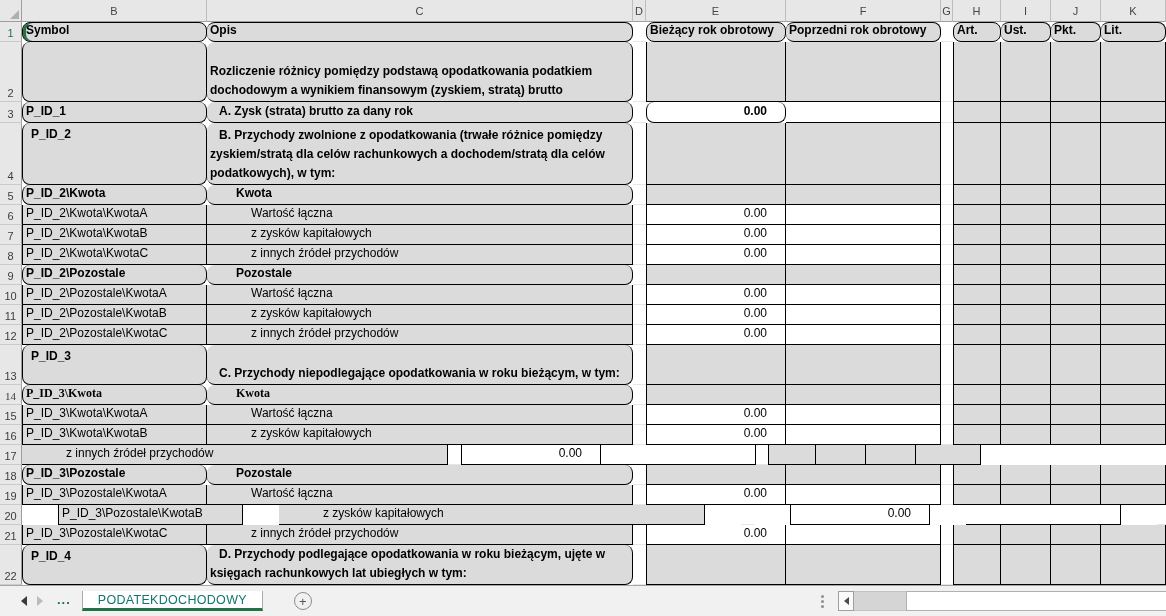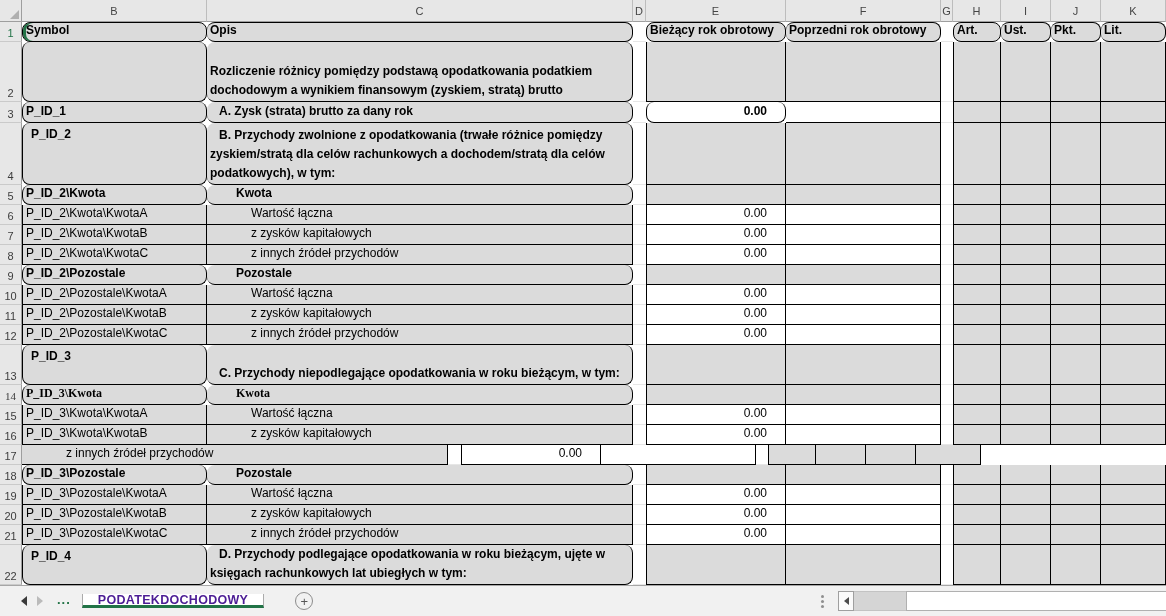--- a/index.html
+++ b/index.html
@@ -47,22 +47,22 @@
 
   
   .tabbar{position:relative;height:31px;background:#F1F1F1;border-top:1px solid #A6A6A6;
     display:flex;align-items:center;}
   .navbtn{width:16px;height:20px;display:flex;align-items:center;justify-content:center;}
   .navbtn:first-child{margin-left:16px;}
   .tri-l{width:0;height:0;border-top:5px solid transparent;border-bottom:5px solid transparent;border-right:6px solid #3A3A3A;}
   .tri-r{width:0;height:0;border-top:5px solid transparent;border-bottom:5px solid transparent;border-left:6px solid #BBBBBB;}
   .tri-l.sm{border-top-width:4px;border-bottom-width:4px;border-right-width:5px;border-right-color:#4A4A4A;}
   .more{color:#217346;font-weight:700;font-size:13px;letter-spacing:1px;margin:0 11px 4px 9px;}
-  .tab{height:14px;background:#fff;border-left:1px solid #ABABAB;border-right:1px solid #ABABAB;
-    border-bottom:3px solid #217346;color:#4c1d95;font-weight:700;font-size:12.5px;
+  .tab{height:20px;background:#fff;border-left:1px solid #ABABAB;border-right:1px solid #ABABAB;
+    border-bottom:3px solid #217346;color:#0f766e;font-weight:400;font-size:12.5px;
     letter-spacing:.3px;padding:0 15px;display:flex;align-items:center;}
   .addbtn{width:18px;height:18px;border:1px solid #8C8C8C;border-radius:50%;
     margin-left:31px;display:flex;align-items:center;justify-content:center;
     color:#555;font-size:13px;line-height:1;}
   .dots{position:absolute;left:821px;top:9px;width:3px;height:3px;background:#8F8F8F;border-radius:50%;
     box-shadow:0 5px 0 #8F8F8F,0 10px 0 #8F8F8F;}
   .hscroll{position:absolute;left:838px;right:0;top:5px;height:20px;display:flex;}
   .sbtn{width:16px;background:#FAFAFA;border:1px solid #9F9F9F;
     display:flex;align-items:center;justify-content:center;}
   .strack{width:52px;background:#D5D5D5;border-top:1px solid #C3C3C3;border-bottom:1px solid #C3C3C3;}
@@ -469,21 +469,21 @@
       <div class="c4 cell ce white num">
         <span class="t">0.00</span>
       </div>
       <div class="c5 cell cf white"></div>
       <div class="c6 spacer"></div>
       <div class="c7 cell ch"></div>
       <div class="c8 cell"></div>
       <div class="c9 cell"></div>
       <div class="c10 cell"></div>
     </div>
-    <div class="row" style="height: 20px;">
+    <div class="row" style="height: 20px; gap: 36px;">
       <div class="c0 gut">
         <span class="t">20</span>
       </div>
       <div class="c1 cell cb">
         <span class="t">P_ID_3\Pozostale\KwotaB</span>
       </div>
       <div class="c2 cell cc ind3">
         <span class="t">z zysków kapitałowych</span>
       </div>
       <div class="c3 spacer"></div>

